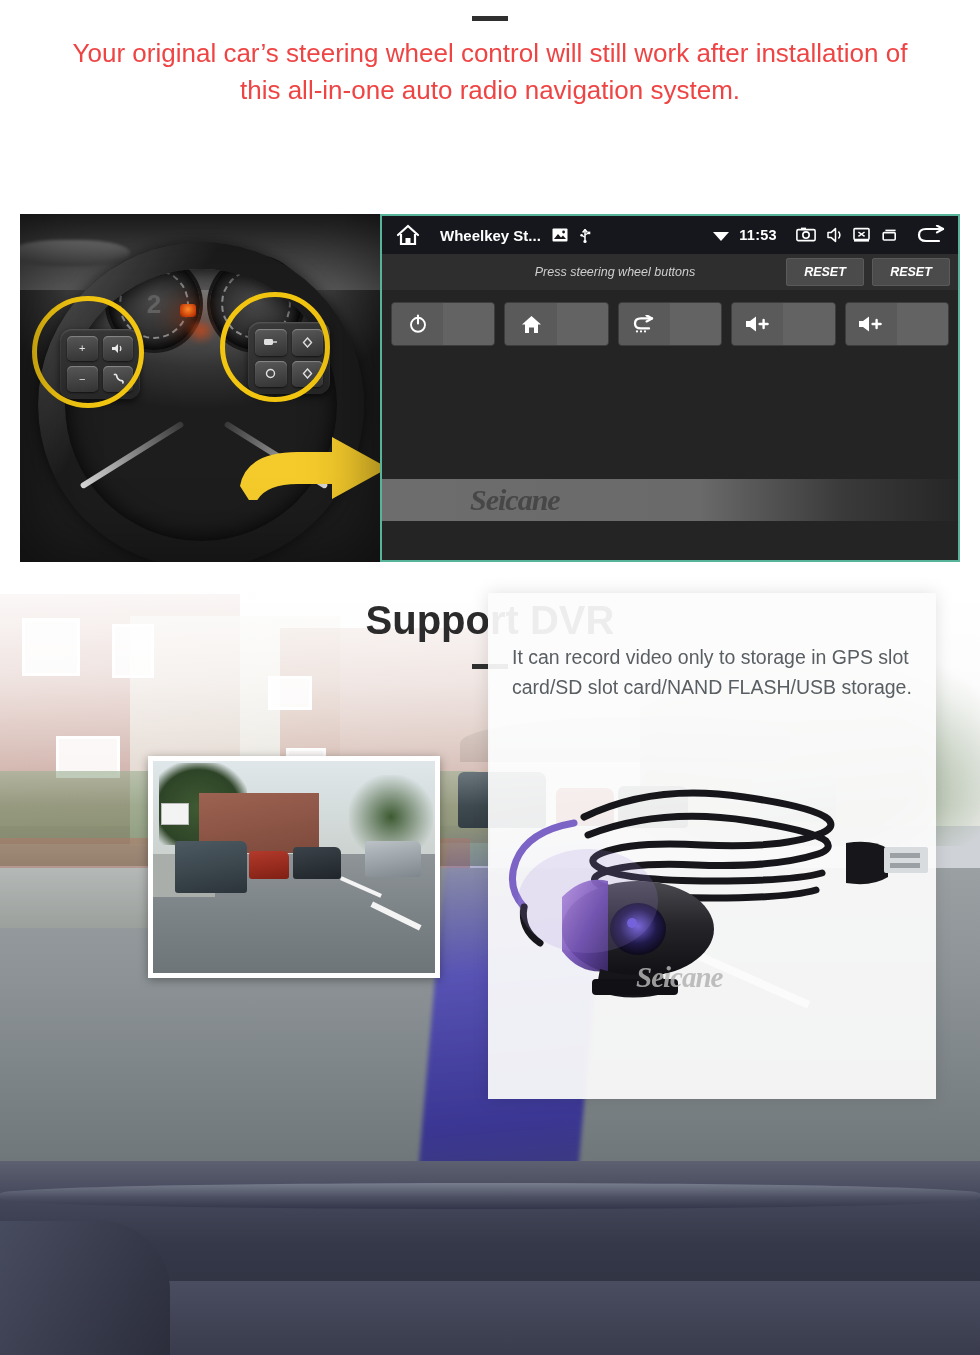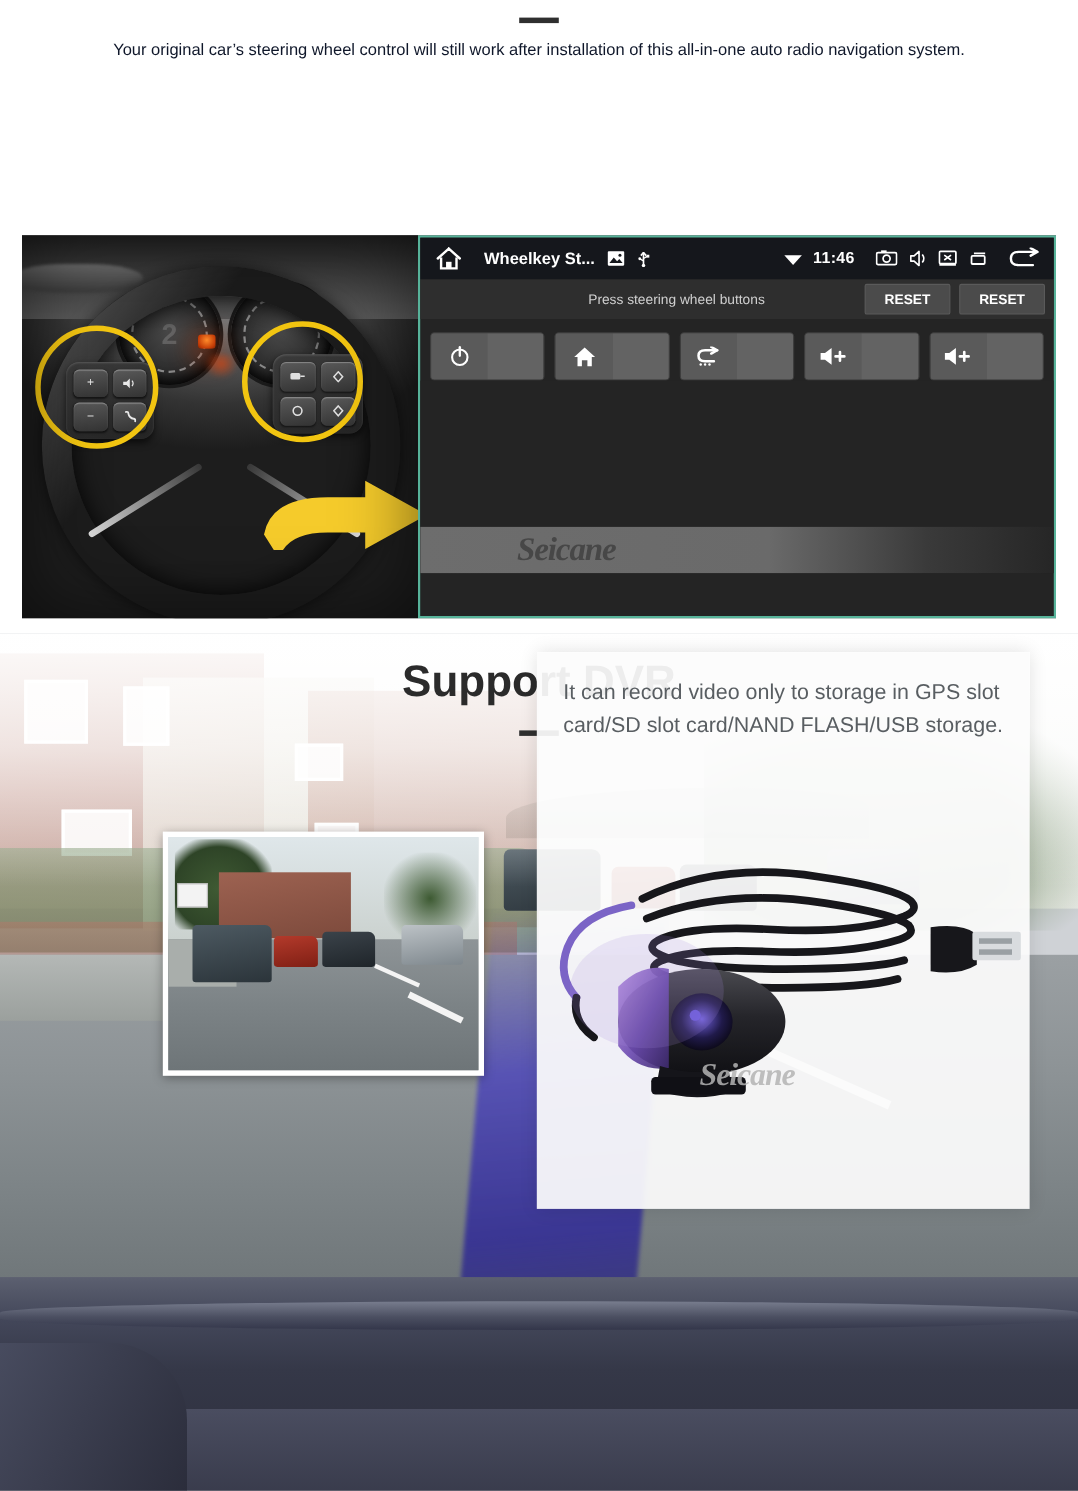--- a/index.html
+++ b/index.html
@@ -23,22 +23,22 @@
     padding-top:42px;
     line-height:1.1;
   }
   .title-rule {
     width:36px; height:5px; background:#2f2f2f;
     margin:16px auto 0;
   }
   .swc-sub {
     width:880px; margin:14px auto 0;
     text-align:center;
-    font-size:15px;
-    color:#0f172a;
+    font-size:26px;
+    color:#ef4444;
     line-height:1.42;
   }
 
   
   .media-row {
     position:absolute; left:20px; top:198px;
     width:940px; height:348px;
     display:flex;
   }
 
@@ -179,20 +179,21 @@
   .hu-sb-icon{ margin-left:11px; display:flex; align-items:center; }
   .hu-sb-spacer{ flex:1; }
   .hu-time{ font-size:14.5px; font-weight:bold; margin:0 9px 0 9px; letter-spacing:.3px; }
   .hu-sb-r{ margin-left:10px; display:flex; align-items:center; }
   .hu-sb-r.first{ margin-left:0; }
 
   .hu-actionbar{
     height:36px; background:#2e2e2e;
     display:flex; align-items:center; padding:0 8px 0 0;
     position:relative;
+    font-style:italic;
   }
   .hu-hint{
     flex:1; text-align:center; color:#cfcfcf; font-size:12.5px;
     padding-left:70px;
   }
   .hu-btn{
     background:#4b4b4b; color:#fff;
     font-size:12.5px; font-weight:bold;
     padding:6px 0; width:78px; text-align:center;
     border:1px solid #5a5a5a; border-radius:2px;
@@ -366,21 +367,21 @@
     position:absolute; left:488px; top:817px;
     width:448px; height:506px;
     background:rgba(252,252,252,.93);
     box-shadow:0 0 16px rgba(0,0,0,.12);
   }
   .info-text{
     padding:22px 24px 0 24px;
     font-size:19.5px; line-height:1.52; color:#595e62;
   }
   .info-orange{ color:#ef4415; display:block; }
-  .info-gray{ display:block; }
+  .info-gray{ display:block;margin-top:28px; }
 
   .usb-cam{ position:absolute; left:0; top:168px; width:448px; height:250px; }
   .cam-wm{
     position:absolute; left:148px; top:368px;
     font-family:"Liberation Serif", serif;
     font-style:italic; font-weight:bold;
     font-size:29px; color:#b4b4b4; letter-spacing:-1px;
     opacity:.85;
   }
   .opt-btn{
@@ -494,21 +495,21 @@
           </svg>
         </span>
 
         <div class="hu-sb-spacer"></div>
 
         <span class="hu-sb-r first">
           <svg width="18" height="14" viewBox="0 0 18 14">
             <path d="M1 4 L17 4 L9 13 Z" fill="#fff"></path>
           </svg>
         </span>
-        <div class="hu-time">11:46</div>
+        <div class="hu-time">11:53</div>
         <span class="hu-sb-r">
           <svg width="20" height="16" viewBox="0 0 20 16">
             <rect x="0.9" y="2.6" width="18.2" height="11" rx="1.4" fill="none" stroke="#fff" stroke-width="1.6"></rect>
             <circle cx="10" cy="8.1" r="3.2" fill="none" stroke="#fff" stroke-width="1.6"></circle>
             <rect x="5" y="0.6" width="5" height="2.2" fill="#fff"></rect>
           </svg>
         </span>
         <span class="hu-sb-r">
           <svg width="17" height="16" viewBox="0 0 17 16">
             <path d="M2 5.6 L5 5.6 L9.5 1.6 L9.5 14.4 L5 10.4 L2 10.4 Z" fill="none" stroke="#fff" stroke-width="1.5" stroke-linejoin="round"></path>

